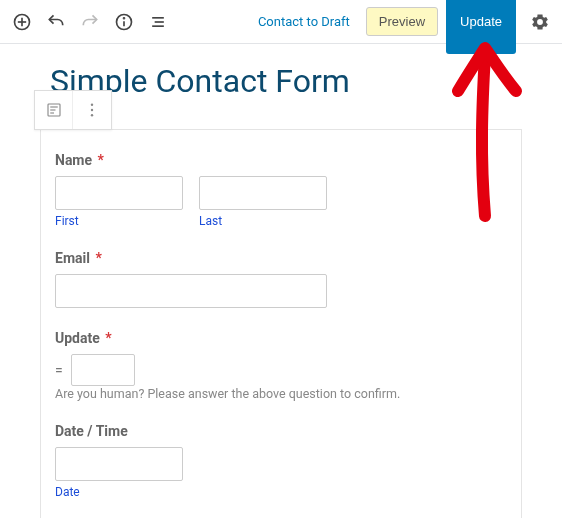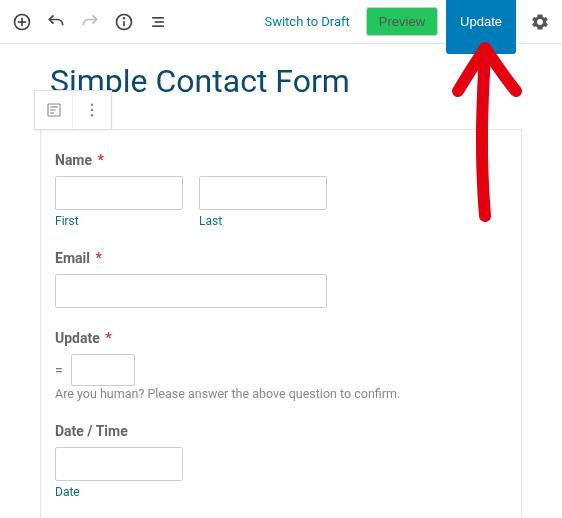--- a/index.html
+++ b/index.html
@@ -32,21 +32,21 @@
   .icon-btn.disabled { color: #bbb; }
   .spacer { flex: 1; }
   .link-btn {
     color: #007cba;
     font-size: 13px;
     padding: 6px 10px;
     cursor: pointer;
   }
   .outline-btn {
     border: 1px solid #ccc;
-    background: #22c55e;
+    background: #fef9c3;
     color: #555;
     font-size: 13px;
     padding: 6px 12px;
     border-radius: 3px;
     cursor: pointer;
     margin-left: 4px;
   }
   .primary-btn {
     background: #007cba;
     color: #fff;
@@ -125,21 +125,21 @@
   input.f-small {
     width: 64px;
     height: 32px;
     border: 1px solid #ccc;
     border-radius: 2px;
     padding: 2px 6px;
     font-size: 13px;
   }
   .sublabel {
     font-size: 12px;
-    color: #0f766e;
+    color: #1d4ed8;
     margin-top: 4px;
   }
   .captcha-line {
     display: flex;
     align-items: center;
     gap: 8px;
     color: #777;
     font-size: 14px;
   }
   .hint {
@@ -185,21 +185,21 @@
       </svg>
   </div>
   <div class="icon-btn">
     <svg viewBox="0 0 24 24" fill="none" stroke="currentColor" stroke-width="2">
         <line x1="5" y1="7" x2="19" y2="7"></line>
         <line x1="8" y1="12" x2="19" y2="12"></line>
         <line x1="5" y1="17" x2="19" y2="17"></line>
       </svg>
   </div>
   <div class="spacer"></div>
-  <span class="link-btn">Switch to Draft</span>
+  <span class="link-btn">Contact to Draft</span>
   <button class="outline-btn">Preview</button>
   <button class="primary-btn">Update</button>
   <div class="icon-btn settings-icon">
     <svg viewBox="0 0 24 24" fill="currentColor">
         <path d="M19.4 13a7.8 7.8 0 000-2l2-1.6-2-3.4-2.4 1a7.6 7.6 0 00-1.7-1L15 3H9l-.3 2.9a7.6 7.6 0 00-1.7 1l-2.4-1-2 3.4L4.6 11a7.8 7.8 0 000 2l-2 1.6 2 3.4 2.4-1a7.6 7.6 0 001.7 1L9 21h6l.3-2.9a7.6 7.6 0 001.7-1l2.4 1 2-3.4zM12 15.5A3.5 3.5 0 1115.5 12 3.5 3.5 0 0112 15.5z"></path>
       </svg>
   </div>
 </div>
 
 <div class="content">

